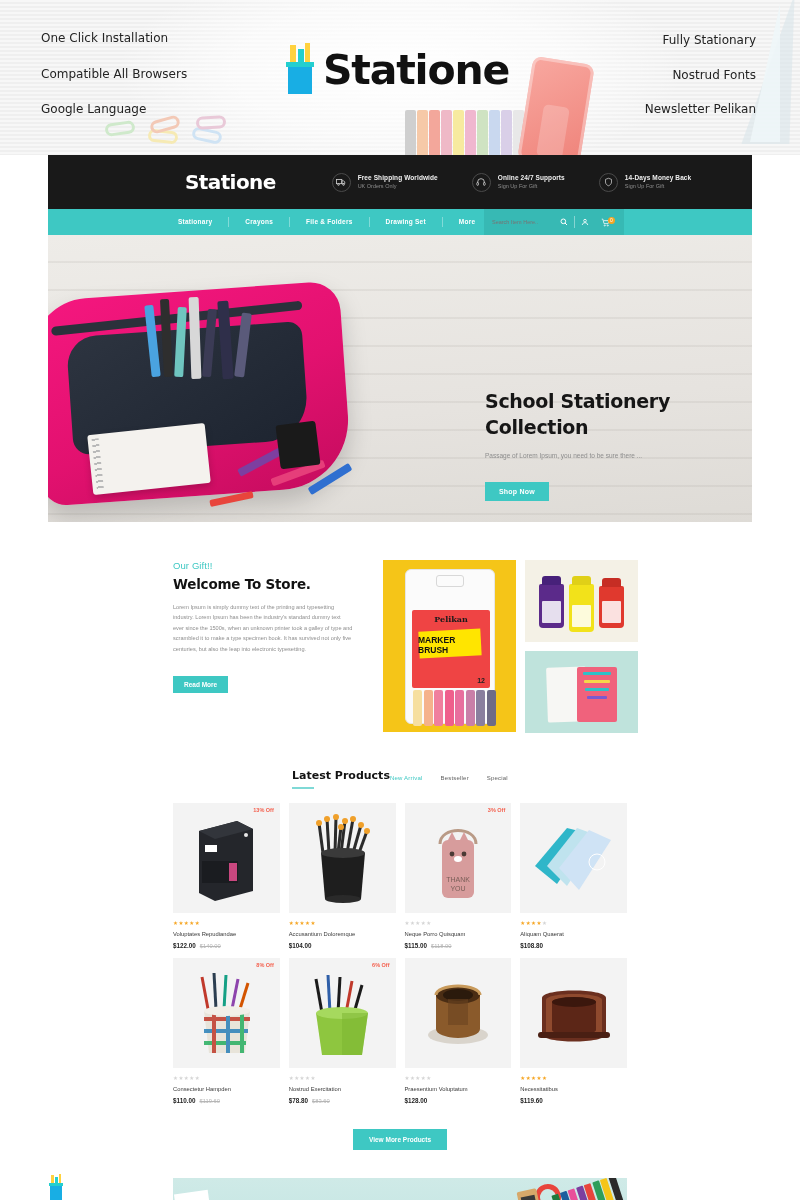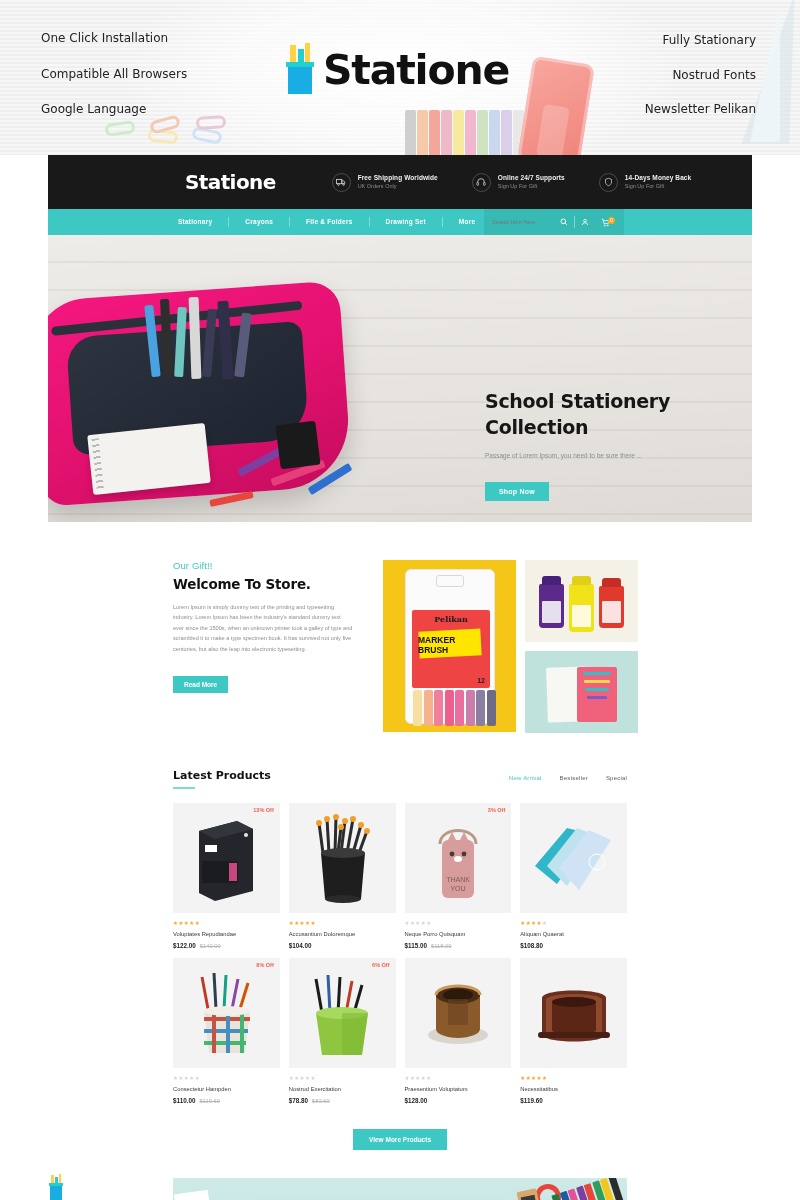--- a/index.html
+++ b/index.html
@@ -289,21 +289,21 @@
   .img-note {
     width: 113px; height: 82px; background: #bfe3dc;
     position: relative; overflow: hidden;
   }
   .nb-w { position: absolute; left: 22px; top: 16px; width: 40px; height: 55px; background: #f7f7f4; border-radius: 2px; transform: rotate(-2deg); }
   .nb-p { position: absolute; left: 52px; top: 16px; width: 40px; height: 55px; background: #f0627c; border-radius: 2px; }
   .nb-p .ln { height: 3px; margin: 5px auto 0; border-radius: 1px; }
 
   
   .products { margin: 36px 10px 0; padding-left: 115px; padding-right: 115px; }
-  .prod-head { display: flex; align-items: flex-end; justify-content: space-between; }
+  .prod-head { display: flex; align-items: flex-end; justify-content: center; }
   .prod-title {
     font-family: "DejaVu Sans", sans-serif;
     font-size: 11px; font-weight: 700; color: #121212;
     position: relative; padding-bottom: 7px;
   }
   .prod-title:after {
     content: ""; position: absolute; left: 0; bottom: 0;
     width: 22px; height: 2px; background: #7fd9d6;
   }
   .prod-tabs { display: flex; gap: 18px; padding-bottom: 8px; }

